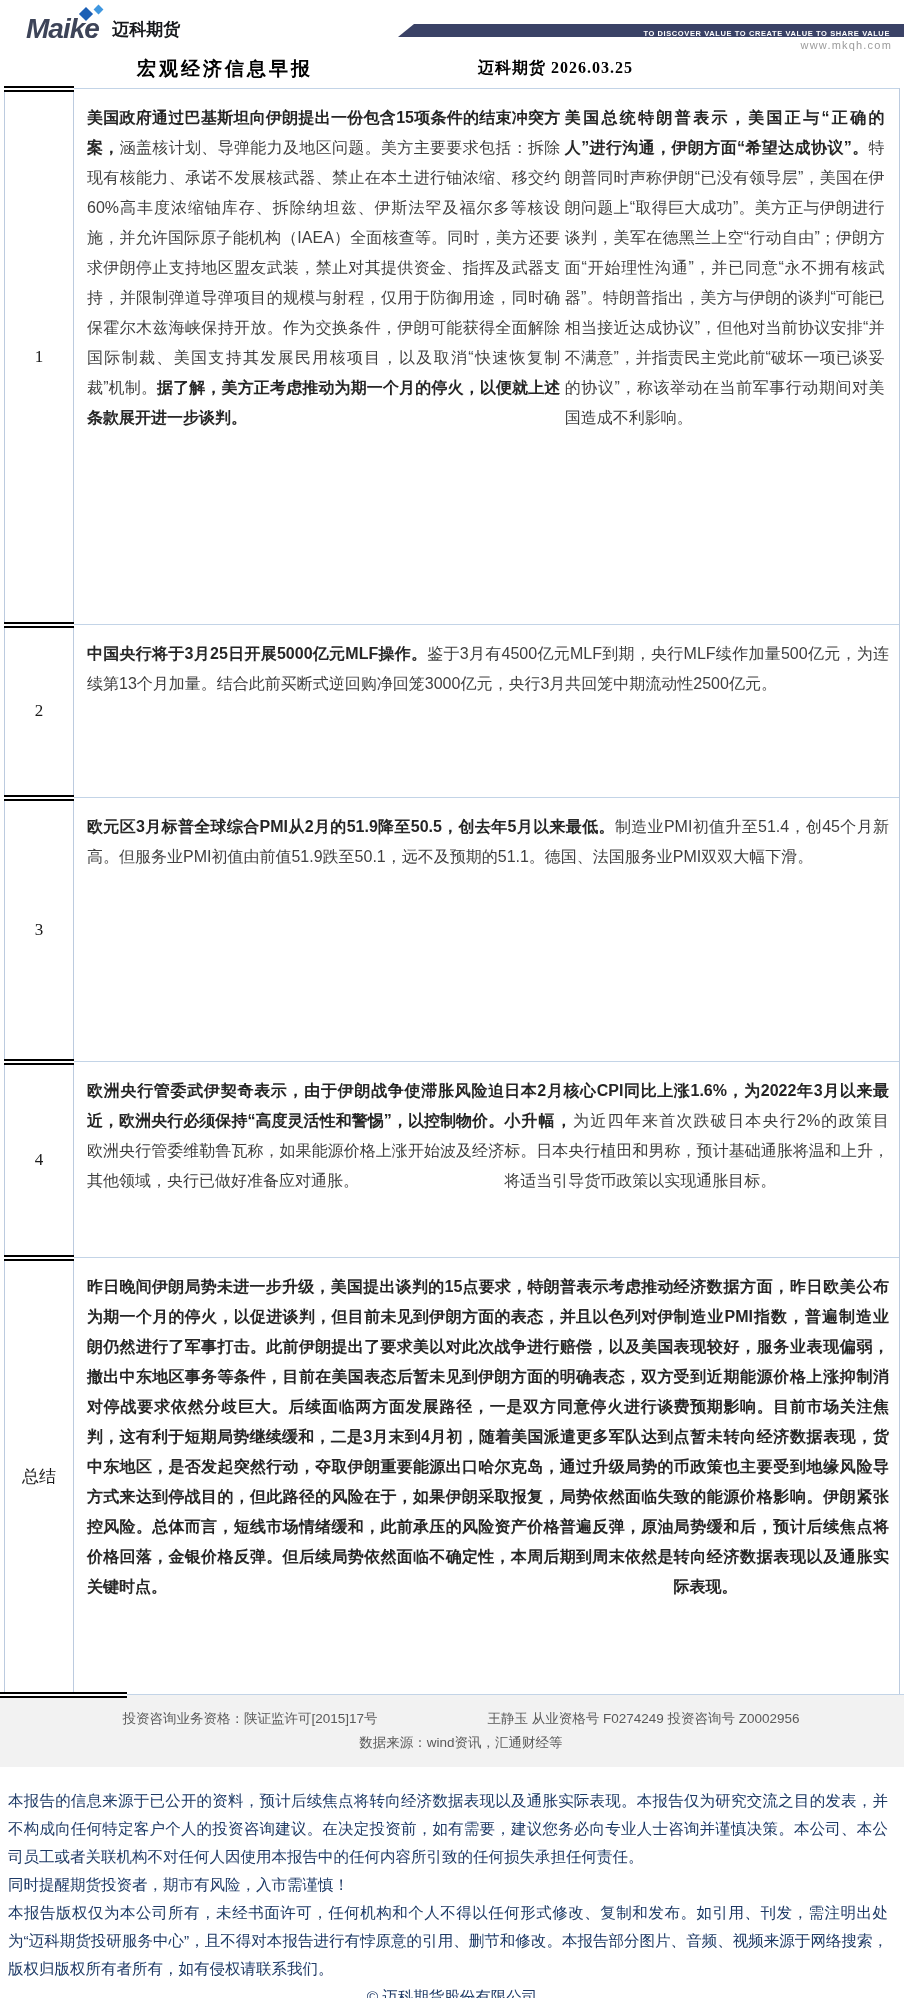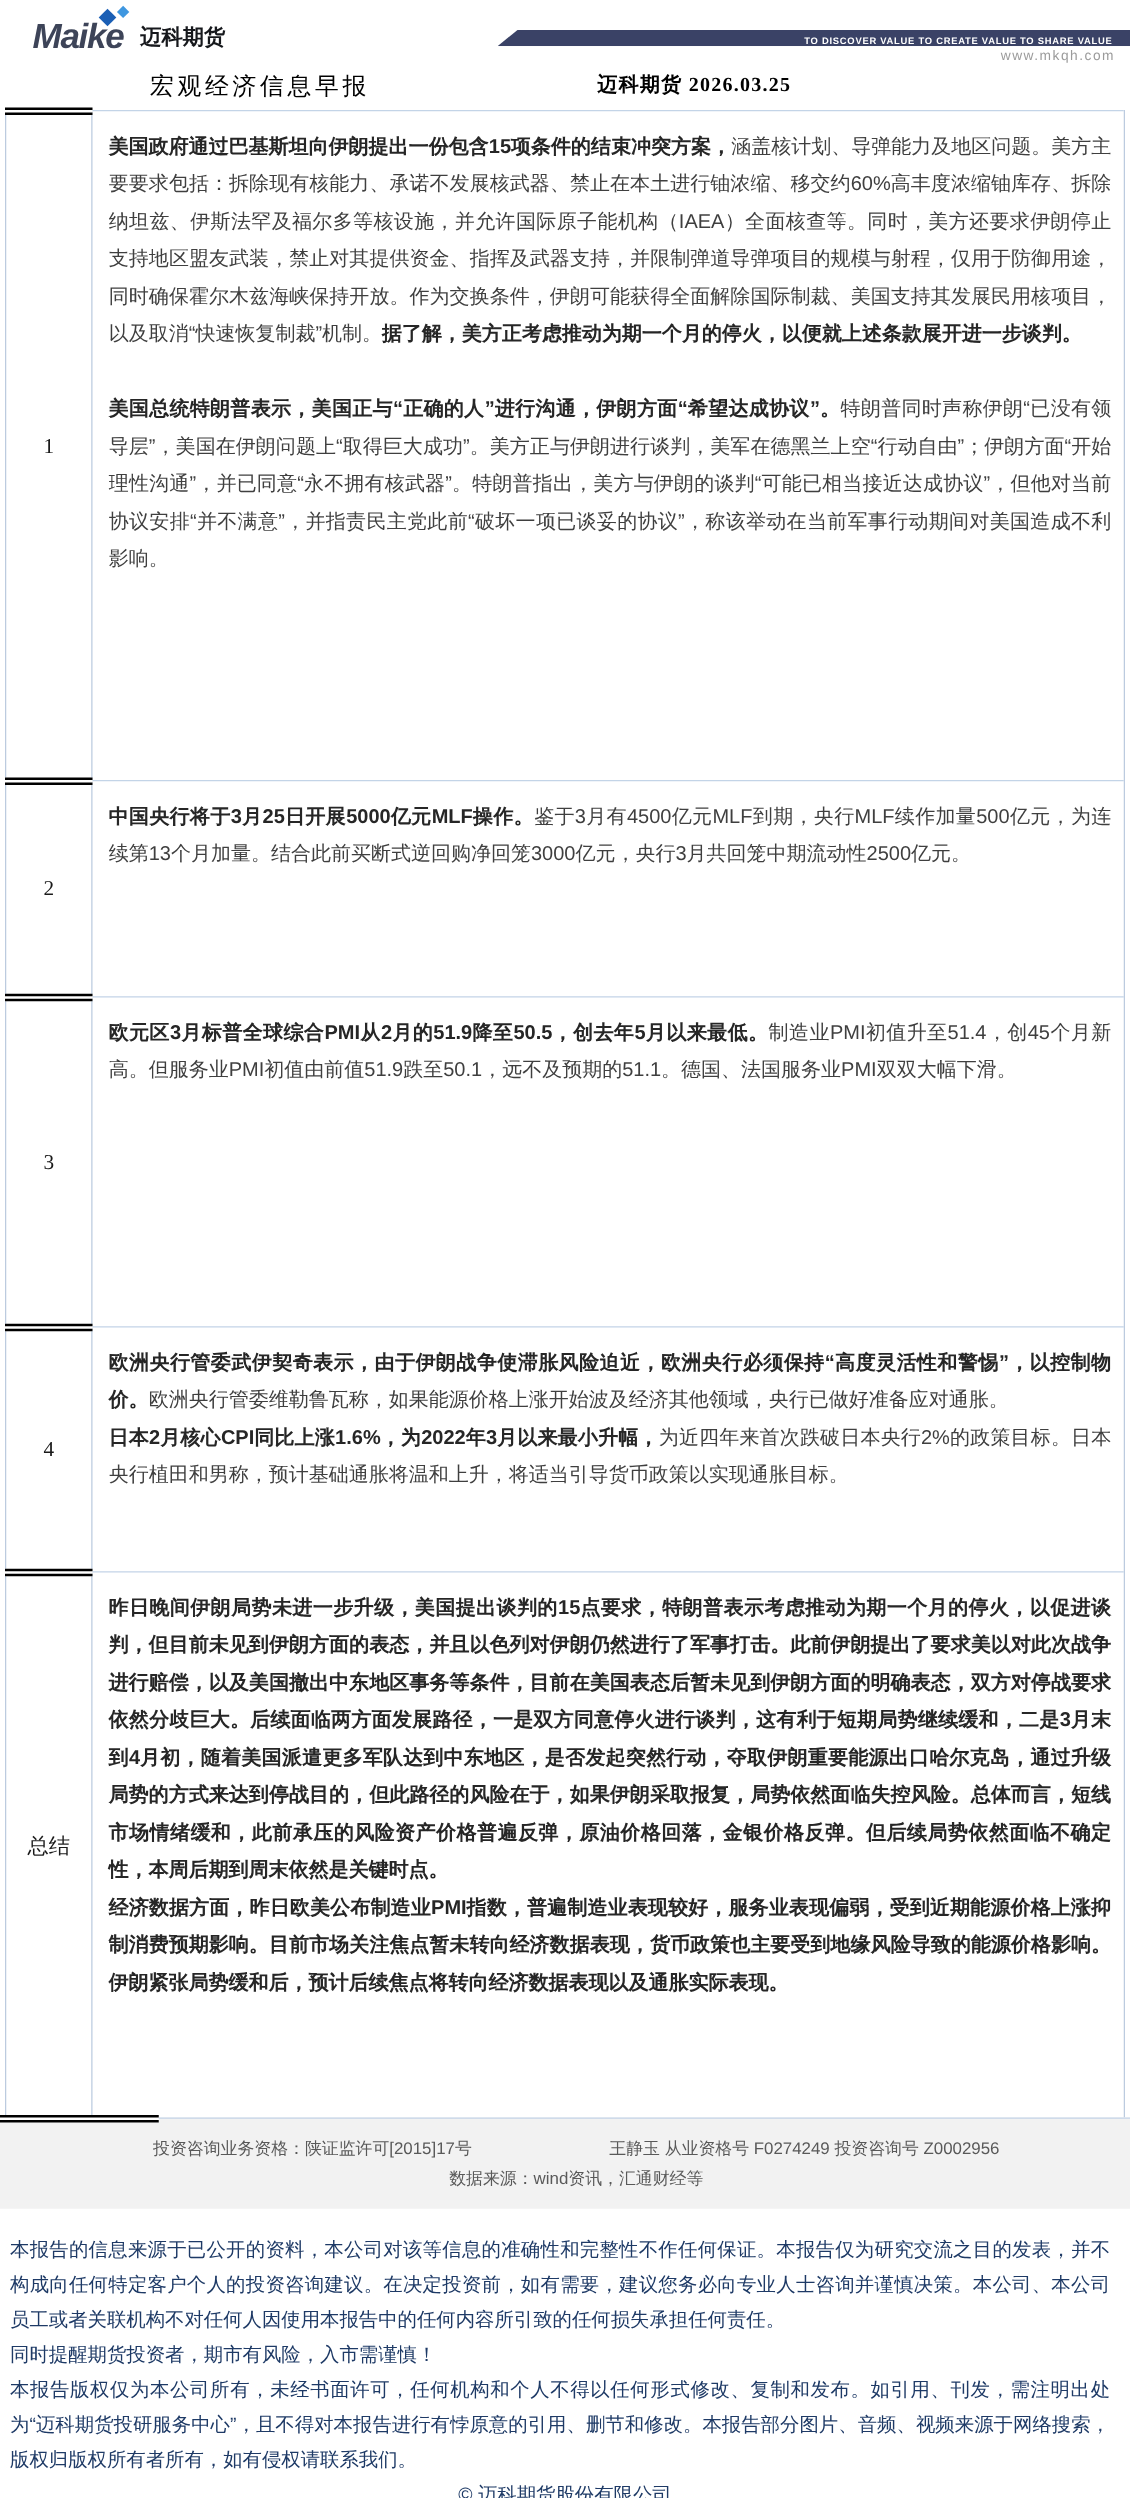--- a/index.html
+++ b/index.html
@@ -16,34 +16,34 @@
   .d2{width:7px;height:7px;left:69px;top:-7px;background:#3f97e0;}
   .logo-cn{font-weight:bold;font-size:17px;color:#16181c;margin-left:9px;vertical-align:3px;}
   .banner{position:absolute;left:398px;right:0;top:24px;height:13px;background:#3a4266;
           clip-path:polygon(16px 0,100% 0,100% 100%,0 100%);
           text-align:right;line-height:13px;padding-right:0;}
   .banner span{color:#fff;font-size:7.5px;font-weight:bold;letter-spacing:.6px;padding-right:14px;}
   .website{position:absolute;right:12px;top:39px;font-size:11px;color:#9b9b9b;letter-spacing:1.2px;}
 
   
   .title-bar{position:relative;height:34px;}
-  .report-title{position:absolute;left:120px;top:2px;font-family:"Liberation Serif","DejaVu Serif",serif;
-                font-weight:normal;font-size:19px;color:#000;letter-spacing:3px;}
+  .report-title{position:absolute;left:137px;top:2px;font-family:"Liberation Serif","DejaVu Serif",serif;
+                font-weight:bold;font-size:19px;color:#000;letter-spacing:3px;}
   .brand-date{position:absolute;left:478px;top:4px;font-family:"Liberation Serif","DejaVu Serif",serif;
               font-weight:bold;font-size:16px;color:#000;letter-spacing:1px;}
 
   
   .report-table{margin:0 4px;border-left:1px solid #bccbdf;border-right:1px solid #bccbdf;}
   .row{display:flex;position:relative;border-top:1px solid #c3d4e7;}
   .row::before{content:"";position:absolute;left:-1px;top:-3px;width:70px;height:6px;
                box-sizing:border-box;background:#fff;border-top:2px solid #000;border-bottom:2px solid #000;}
   .label-cell{width:68px;flex:0 0 68px;border-right:1px solid #bccbdf;display:flex;
               align-items:center;justify-content:center;
               font-family:"Liberation Serif","DejaVu Serif",serif;font-size:17px;color:#1a1a1a;}
-  .content-cell{flex:1;display:flex;flex-direction:column;justify-content:flex-start;
+  .content-cell{flex:1;display:flex;flex-direction:row;justify-content:flex-start;
                 padding:14px 10px 14px 13px;box-sizing:border-box;}
   .content-cell p{margin:0;font-size:16px;line-height:30px;color:#3f3f3f;text-align:justify;}
   .content-cell p.empty{height:30px;}
   .b{font-weight:bold;color:#262626;}
   .r1{min-height:535px}.r2{min-height:172px}.r3{min-height:263px}.r4{min-height:195px}.r5{min-height:436px}
 
   
   .credentials{position:relative;margin:0;background:#f2f2f2;border-top:1px solid #c3d4e7;
                padding:12px 10px 12px 28px;color:#595959;font-size:13.5px;line-height:24px;text-align:center;}
   .credentials::before{content:"";position:absolute;left:0;top:-3px;width:127px;height:6px;
@@ -117,20 +117,20 @@
     </main>
 
   <section class="credentials">
     <div class="cred-line">
       <span>投资咨询业务资格：陕证监许可[2015]17号</span><span class="analyst">王静玉  从业资格号 F0274249  投资咨询号  Z0002956</span>
     </div>
     <div class="cred-line">数据来源：wind资讯，汇通财经等</div>
   </section>
 
   <section class="disclaimer">
-      <p>本报告的信息来源于已公开的资料，本公司对该等信息的准确性和完整性不作任何保证。本报告仅为研究交流之目的发表，并不构成向任何特定客户个人的投资咨询建议。在决定投资前，如有需要，建议您务必向专业人士咨询并谨慎决策。本公司、本公司员工或者关联机构不对任何人因使用本报告中的任何内容所引致的任何损失承担任何责任。</p>
+      <p>本报告的信息来源于已公开的资料，预计后续焦点将转向经济数据表现以及通胀实际表现。本报告仅为研究交流之目的发表，并不构成向任何特定客户个人的投资咨询建议。在决定投资前，如有需要，建议您务必向专业人士咨询并谨慎决策。本公司、本公司员工或者关联机构不对任何人因使用本报告中的任何内容所引致的任何损失承担任何责任。</p>
       <p>同时提醒期货投资者，期市有风险，入市需谨慎！</p>
       <p>本报告版权仅为本公司所有，未经书面许可，任何机构和个人不得以任何形式修改、复制和发布。如引用、刊发，需注明出处为“迈科期货投研服务中心”，且不得对本报告进行有悖原意的引用、删节和修改。本报告部分图片、音频、视频来源于网络搜索，版权归版权所有者所有，如有侵权请联系我们。</p>
     </section>
 
   <div class="copyright">© 迈科期货股份有限公司</div>
 
 </div>
 
 </body></html>

